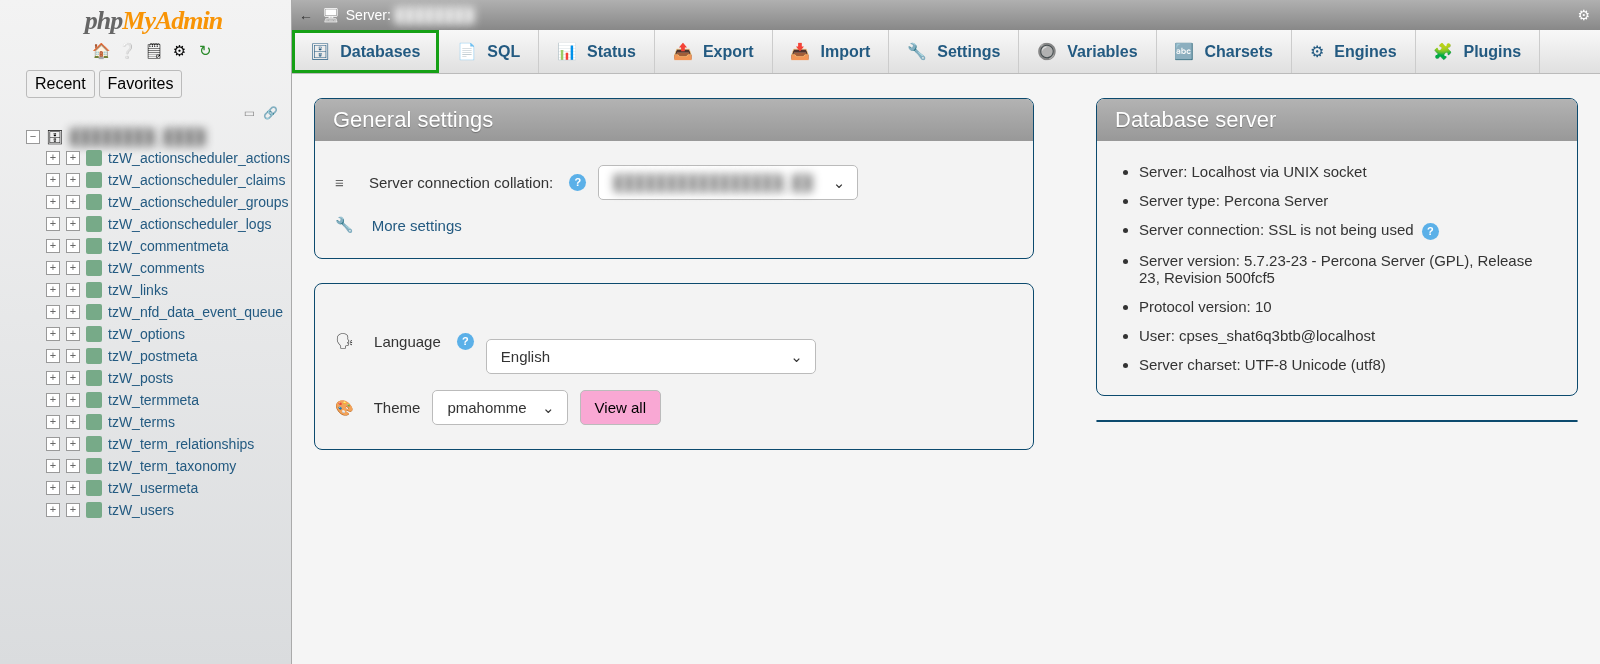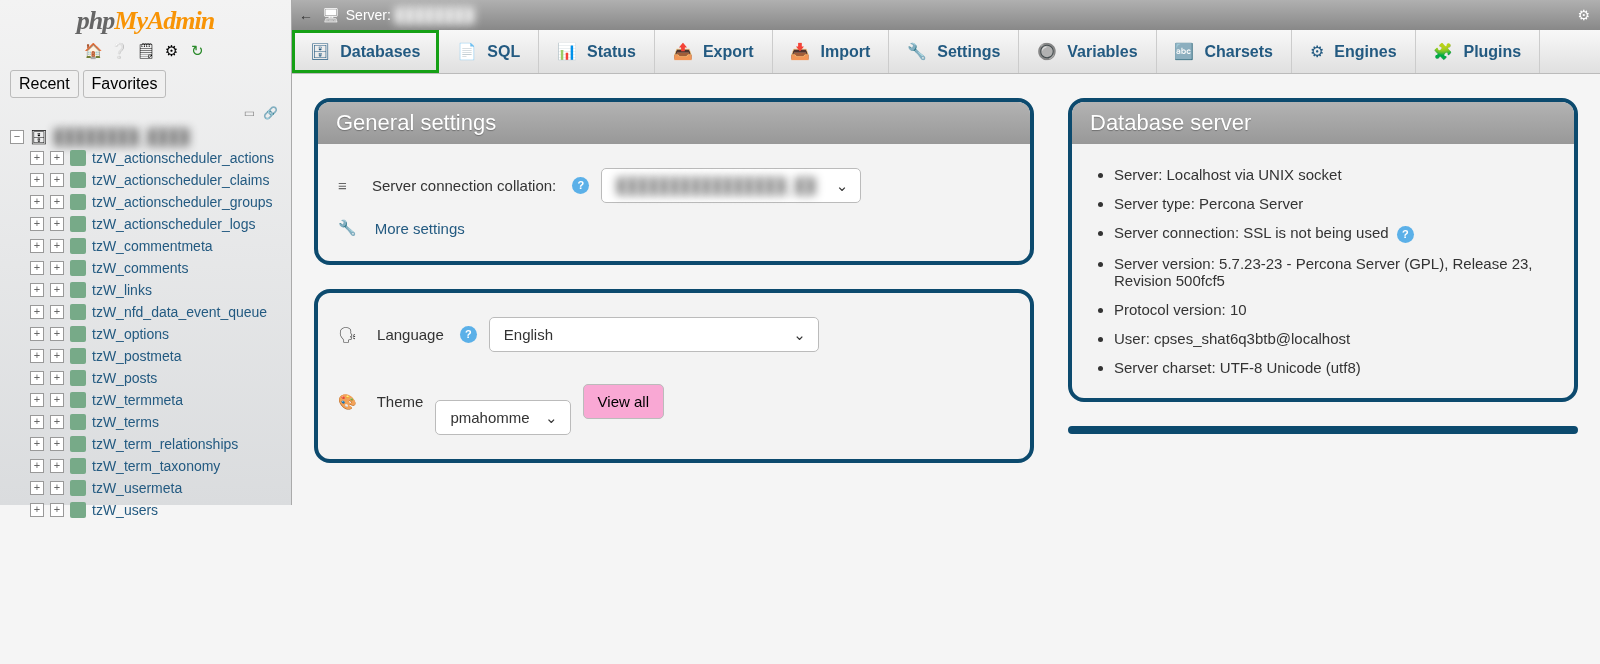--- a/index.html
+++ b/index.html
@@ -1,20 +1,20 @@
 <!DOCTYPE html>
 <html><head>
 <meta charset="utf-8">
 <style>
   * { box-sizing: border-box; margin: 0; padding: 0; }
   body { font-family: sans-serif; font-size: 14px; background: #f5f5f5; overflow: hidden; width: 1600px; height: 664px; position: relative; }
   a { color: #235a81; text-decoration: none; }
 
   
-  .sidebar { position: absolute; left: 0; top: 0; width: 292px; height: 505px; background: linear-gradient(to bottom,#f3f3f3,#dadcde); border-right: 1px solid #aaa; }
+  .sidebar { position: absolute; left: 0; top: 0; width: 292px; height: 664px; background: linear-gradient(to bottom,#f3f3f3,#dadcde); border-right: 1px solid #aaa; padding-left: 16px; }
   .logo { text-align: center; padding: 6px 0 2px; }
   .logo span.p1 { font-family: Georgia,serif; font-style: italic; font-size: 26px; font-weight: bold; color: #666; letter-spacing:-1px;}
   .logo span.p2 { font-family: Georgia,serif; font-style: italic; font-size: 26px; font-weight: bold; color: #f89406; letter-spacing:-1px;}
   .toolbar-icons { text-align: center; padding: 4px 0 8px; }
   .toolbar-icons span { display:inline-block; width:18px; height:18px; margin:0 2px; font-size:15px; cursor:pointer; }
   .recent-fav { padding: 2px 10px 6px; }
   .recent-fav button { background:#f0f0f0; border:1px solid #bbb; border-radius:3px; padding:4px 8px; font-size:16px; cursor:pointer; }
   .collapse-row { text-align: right; padding: 0 14px 4px; }
   .collapse-row span{ display:inline-block; width:14px; font-size:12px; color:#888; margin-left:4px; cursor:pointer;}
   .tree { padding: 2px 4px; }
@@ -39,22 +39,22 @@
   
   .tabbar { position:absolute; left:292px; right:0; top:30px; height:44px; background:linear-gradient(to bottom,#f8f8f8,#e0e0e0); border-bottom:1px solid #bbb; display:flex; }
   .tab { display:flex; align-items:center; padding:0 18px; border-right:1px solid #ccc; color:#235a81; font-weight:bold; font-size:16px; cursor:pointer; gap:10px;}
   .tab .ticon{font-size:16px;font-weight:normal;}
   .tab.hl { outline:3px solid #15a015; outline-offset:-3px; }
 
   
   .content { position:absolute; left:292px; right:0; top:74px; bottom:0; padding:24px 22px; display:flex; gap:34px; align-items:flex-start;}
   .col { display:flex; flex-direction:column; gap:24px; }
   .col.left { flex:0 0 720px; }
-  .col.right { flex:1; }
-  .panel { border:4px solid #0c4a6e; border-radius:16px; background:#f3f3f3; overflow:hidden; }
+  .col.right { flex:1;margin-left:28px; }
+  .panel { border:1px solid #0c4a6e; border-radius:8px; background:#f3f3f3; overflow:hidden; }
   .panel h2 { background:linear-gradient(to bottom,#b3b3b3,#989898); color:#fff; font-size:22px; font-weight:normal; padding:8px 18px; text-shadow:0 1px 1px rgba(0,0,0,.3);}
   .panel-body { padding:16px 20px; color:#333; font-size:15px;}
   .panel-body ul { list-style:disc; padding-left:22px; }
   .panel-body ul li { padding:6px 0; }
   .row { display:flex; align-items:center; gap:12px; padding:8px 0;}
   .helpicon{display:inline-block;width:17px;height:17px;border-radius:50%;background:#5bb0e8;color:#fff;font-size:11px;line-height:17px;text-align:center;font-weight:bold;margin-left:4px;vertical-align:middle;}
   .sel { border:1px solid #bbb; border-radius:5px; background:#fff; padding:8px 40px 8px 14px; position:relative; min-width:180px; cursor:pointer;}
   .sel .chev{position:absolute;right:12px;top:50%;transform:translateY(-50%);color:#333;}
   .sel.blur .seltxt{color:transparent;text-shadow:0 0 8px #999;user-select:none;}
   .morelink{color:#235a81;}
@@ -271,29 +271,29 @@
         </div>
       </div>
     </div>
 
     <div class="panel">
       <div class="panel-body">
         <div class="row">
           <span class="lang-icon"></span>
           <span>Language</span>
           <span class="helpicon">?</span>
-          <div class="sel" style="min-width:330px;">
+          <div class="sel" style="min-width:330px;margin-top:31px;">
             <span class="seltxt">English</span>
             <span class="chev">⌄</span>
           </div>
         </div>
         <div class="row">
           <span class="theme-icon"></span>
           <span>Theme</span>
-          <div class="sel" style="min-width:130px;margin-top:32px;">
+          <div class="sel" style="min-width:130px;">
             <span class="seltxt">pmahomme</span>
             <span class="chev">⌄</span>
           </div>
           <button class="btn">View all</button>
         </div>
       </div>
     </div>
   </div>
 
   <div class="col right">

